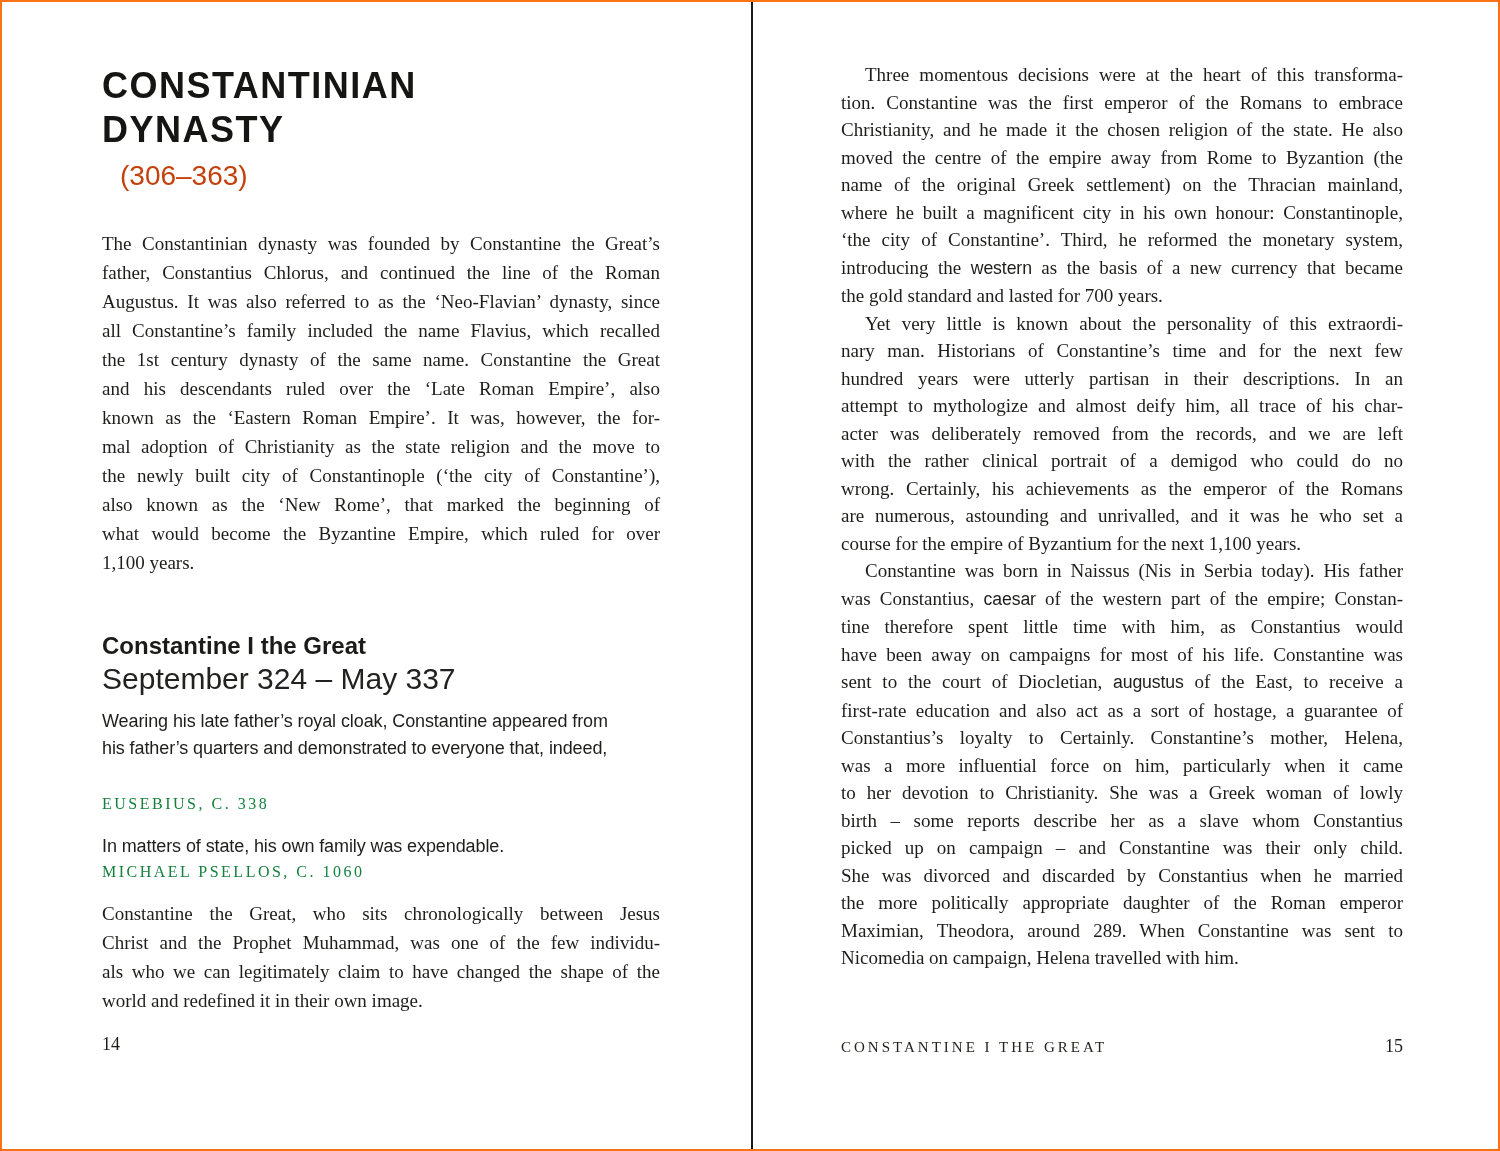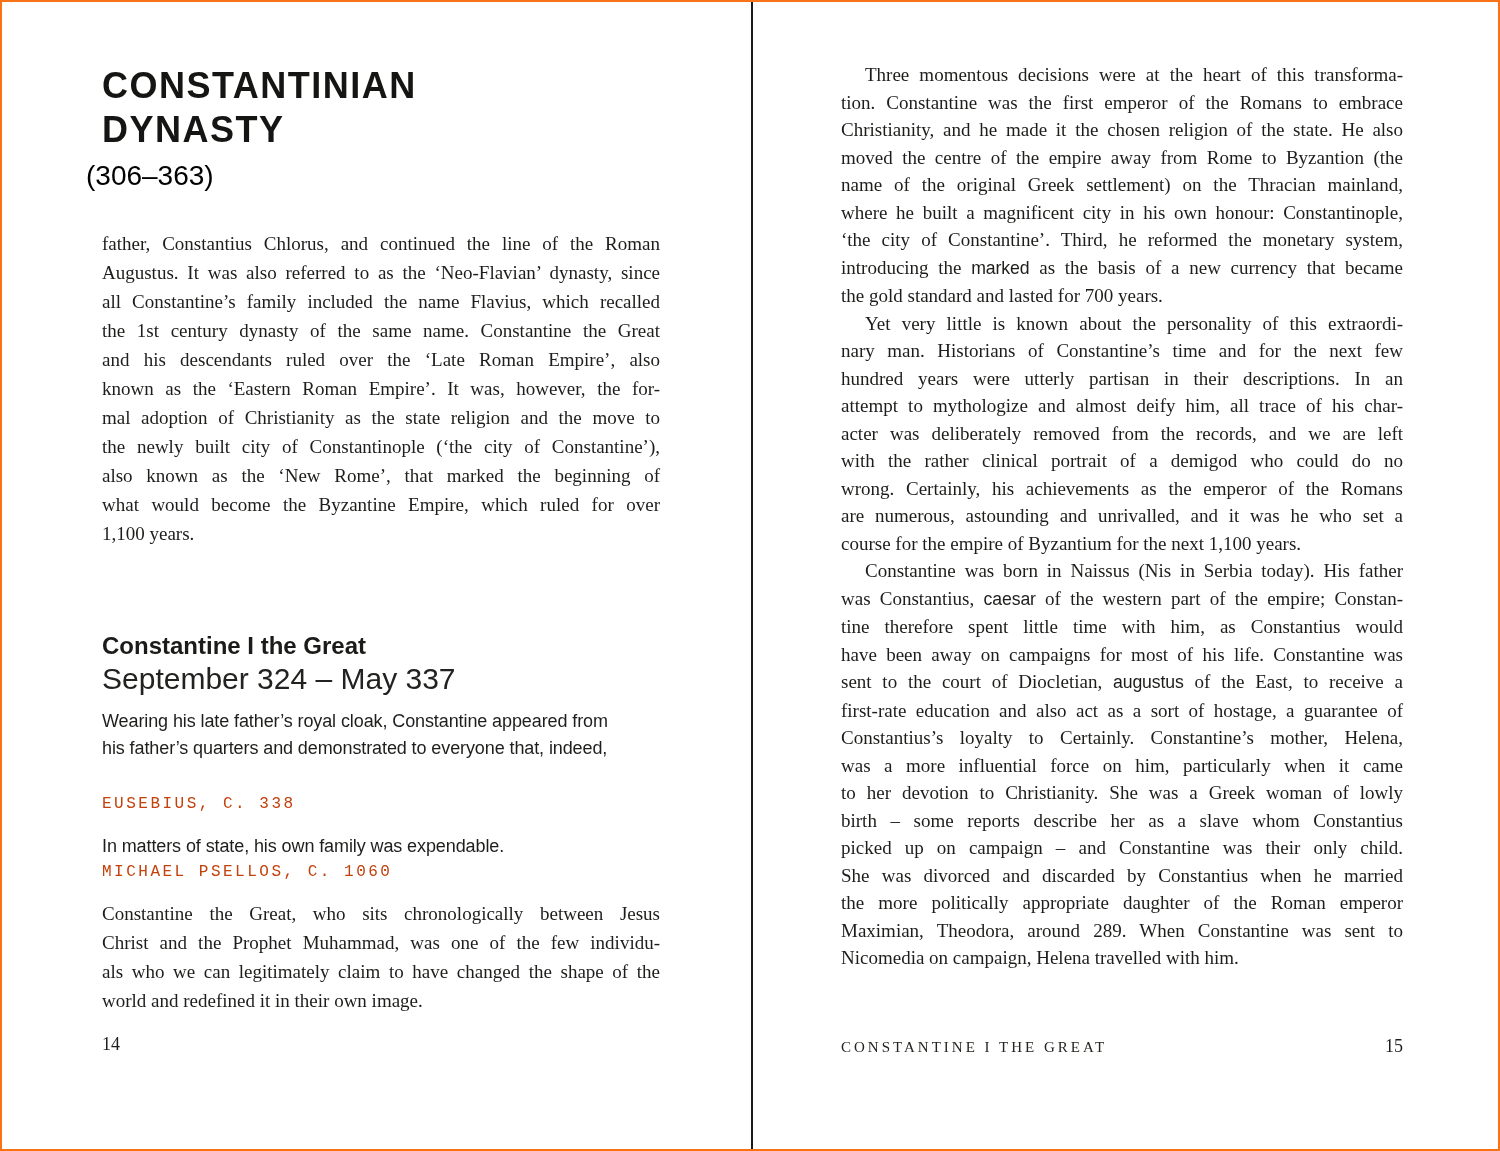--- a/index.html
+++ b/index.html
@@ -29,25 +29,25 @@
   .chapter-title {
     left: 100px; top: 62px; width: 560px;
     font-family: "Liberation Sans", sans-serif;
     font-weight: 700;
     font-size: 36px;
     line-height: 44px;
     letter-spacing: 1.5px;
     color: #151513;
   }
   .chapter-years {
-    left: 84px; top: 158px; width: 400px;
+    left: 118px; top: 158px; width: 400px;
     font-family: "Liberation Sans", sans-serif;
     font-weight: 400;
     font-size: 28px;
-    color: #000000;
+    color: #c2410c;
   }
   .intro {
     left: 100px; top: 227px; width: 558px;
     font-size: 19px;
     line-height: 29px;
   }
   .section-heading {
     left: 100px; top: 628px; width: 558px;
     font-family: "Liberation Sans", sans-serif;
     font-weight: 700;
@@ -67,24 +67,24 @@
   .quote {
     font-family: "Liberation Sans", sans-serif;
     font-size: 18px;
     line-height: 27px;
     letter-spacing: -0.1px;
     color: #1e1e1c;
   }
   .attr1 { left: 100px; top: 793px; }
   .attr2 { left: 100px; top: 861px; }
   .attribution {
-    font-family: Liberation Mono, monospace;
+    font-family: Liberation Serif, serif;
     font-size: 16px;
     letter-spacing: 2.5px;
-    color: #c2410c;
+    color: #15803d;
     text-align: right;
   }
   .left-body {
     left: 100px; top: 897px; width: 558px;
     font-size: 19px;
     line-height: 29px;
   }
   .page-num-left {
     left: 100px; top: 1032px;
     font-size: 18px;
@@ -132,20 +132,21 @@
   <div>
 
     <div class="abs chapter-title ragged">
         <div class="jline">CONSTANTINIAN</div>
         <div class="jline last">DYNASTY</div>
       </div>
 
     <div class="abs chapter-years">(306–363)</div>
 
     <div class="abs intro termscope">
+        <div class="jline">The Constantinian dynasty was founded by Constantine the Great’s</div>
         <div class="jline">father, Constantius Chlorus, and continued the line of the Roman</div>
         <div class="jline">Augustus. It was also referred to as the ‘Neo-Flavian’ dynasty, since</div>
         <div class="jline">all Constantine’s family included the name Flavius, which recalled</div>
         <div class="jline">the 1st century dynasty of the same name. Constantine the Great</div>
         <div class="jline">and his descendants ruled over the ‘Late Roman Empire’, also</div>
         <div class="jline">known as the ‘Eastern Roman Empire’. It was, however, the for-</div>
         <div class="jline">mal adoption of Christianity as the state religion and the move to</div>
         <div class="jline">the newly built city of Constantinople (‘the city of Constantine’),</div>
         <div class="jline">also known as the ‘New Rome’, that marked the beginning of</div>
         <div class="jline">what would become the Byzantine Empire, which ruled for over</div>
@@ -183,21 +184,21 @@
 
     <div class="abs right-body">
       <div class="indent termscope">
           <div class="jline">Three momentous decisions were at the heart of this transforma-</div>
           <div class="jline">tion. Constantine was the first emperor of the Romans to embrace</div>
           <div class="jline">Christianity, and he made it the chosen religion of the state. He also</div>
           <div class="jline">moved the centre of the empire away from Rome to Byzantion (the</div>
           <div class="jline">name of the original Greek settlement) on the Thracian mainland,</div>
           <div class="jline">where he built a magnificent city in his own honour: Constantinople,</div>
           <div class="jline">‘the city of Constantine’. Third, he reformed the monetary system,</div>
-          <div class="jline">introducing the <span class="term">marked</span> as the basis of a new currency that became</div>
+          <div class="jline">introducing the <span class="term">western</span> as the basis of a new currency that became</div>
           <div class="jline last">the gold standard and lasted for 700 years.</div>
         </div>
       <div class="indent termscope">
           <div class="jline">Yet very little is known about the personality of this extraordi-</div>
           <div class="jline">nary man. Historians of Constantine’s time and for the next few</div>
           <div class="jline">hundred years were utterly partisan in their descriptions. In an</div>
           <div class="jline">attempt to mythologize and almost deify him, all trace of his char-</div>
           <div class="jline">acter was deliberately removed from the records, and we are left</div>
           <div class="jline">with the rather clinical portrait of a demigod who could do no</div>
           <div class="jline">wrong. Certainly, his achievements as the emperor of the Romans</div>

